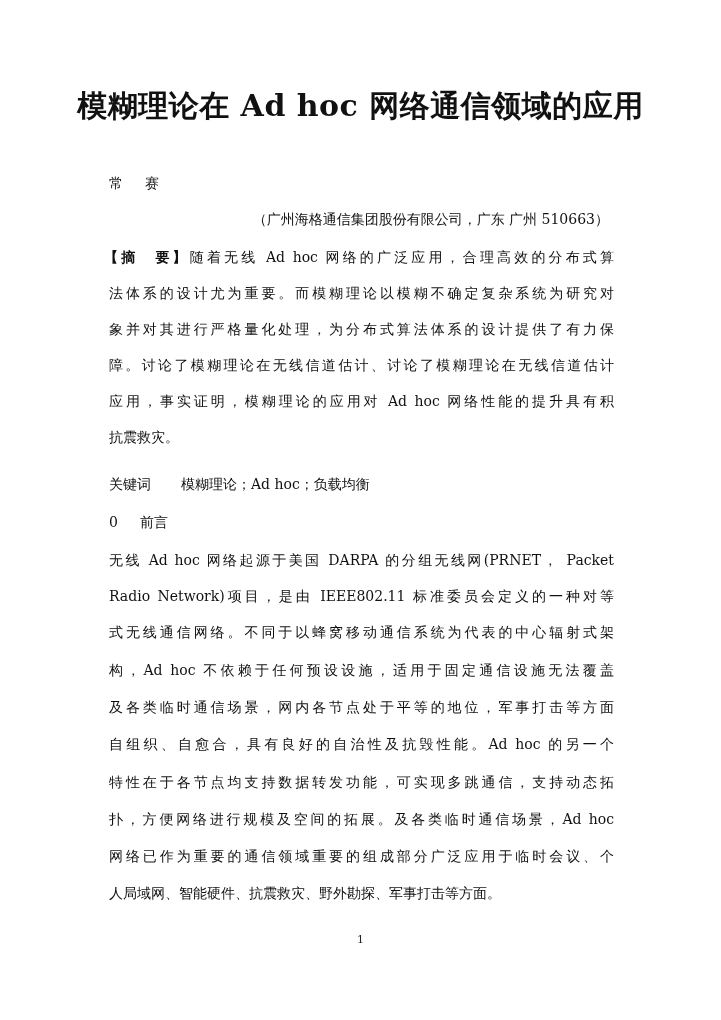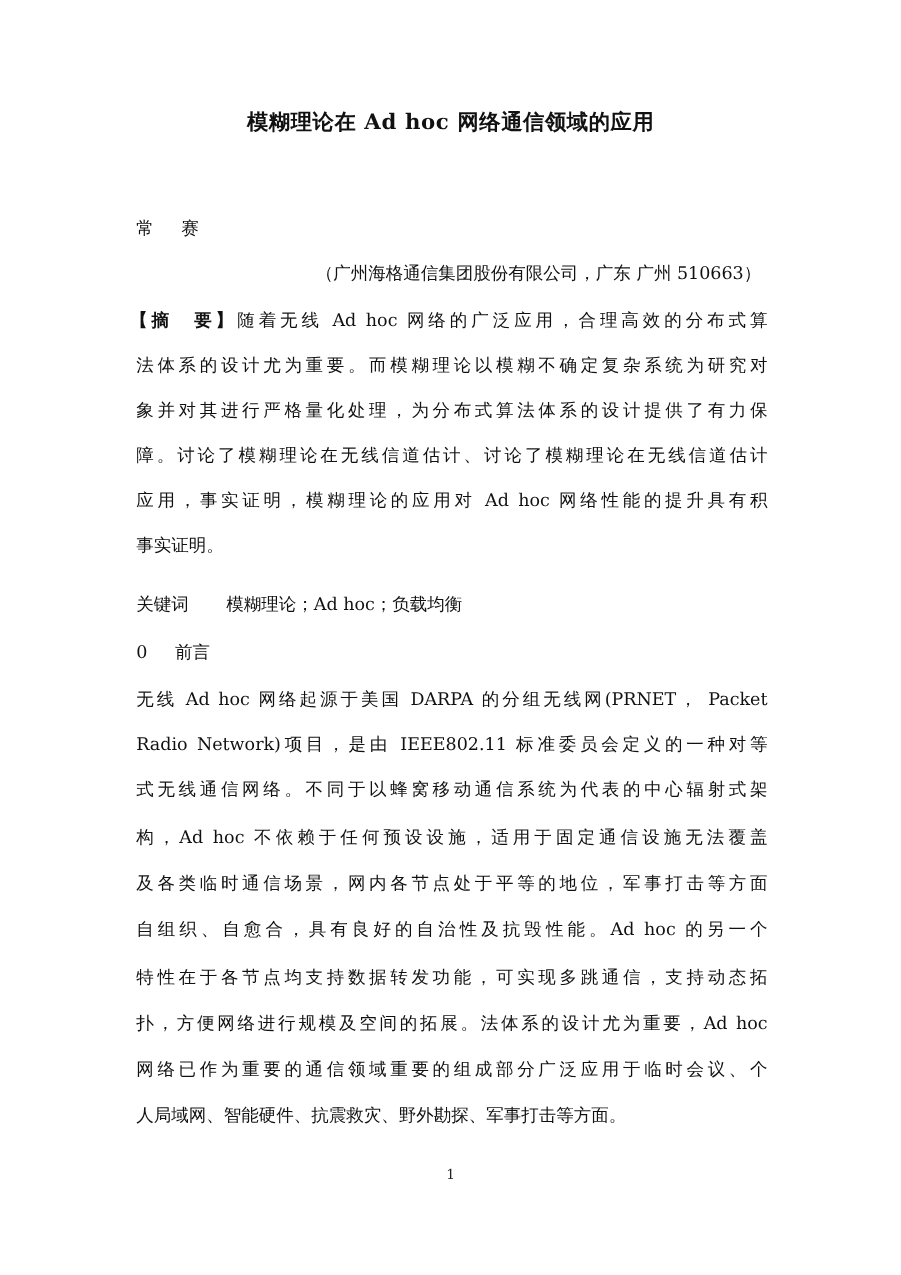--- a/index.html
+++ b/index.html
@@ -1,20 +1,20 @@
 <!DOCTYPE html>
 <html><head>
   <meta charset="utf-8">
   <style>
     html, body { margin: 0; padding: 0; background: #ffffff; }
     body { width: 721px; height: 1020px; position: relative; overflow: hidden;
            font-family: "DejaVu Serif", "Liberation Serif", serif; color: #111; }
     .page { position: absolute; left: 0; top: 0; width: 721px; height: 1020px; background: #fff; }
     .title { position: absolute; left: 0; width: 721px; top: 86px; text-align: center;
-             font-size: 17px; font-weight: bold; letter-spacing: 0.5px; white-space: nowrap; }
+             font-size: 30px; font-weight: bold; letter-spacing: 0.5px; white-space: nowrap; }
     .line { position: absolute; left: 109px; width: 505px; font-size: 14px; white-space: nowrap;
             line-height: 22px; }
     .justify { text-align: justify; text-align-last: justify; }
     .author { top: 172px; }
     .author span.gap { display: inline-block; width: 22px; }
     .affil { top: 208px; left: 104px; text-align: right; }
     .abs-label { font-weight: bold; }
     .kw-gap { display: inline-block; width: 30px; }
     .sec-gap { display: inline-block; width: 22px; }
     .pagenum { position: absolute; top: 933px; left: 0; width: 721px; text-align: center;
@@ -33,35 +33,35 @@
 
   <div class="line affil">（广州海格通信集团股份有限公司，广东 广州 510663）</div>
 
   <div class="line justify" style="top:246px;left:104px;width:510px;">
     <span class="abs-label">【摘　要】</span><span>随着无线 Ad hoc 网络的广泛应用，合理高效的分布式算</span>
   </div>
   <div class="line justify" style="top:282px;">法体系的设计尤为重要。而模糊理论以模糊不确定复杂系统为研究对</div>
   <div class="line justify" style="top:318px;">象并对其进行严格量化处理，为分布式算法体系的设计提供了有力保</div>
   <div class="line justify" style="top:354px;">障。讨论了模糊理论在无线信道估计、讨论了模糊理论在无线信道估计</div>
   <div class="line justify" style="top:390px;">应用，事实证明，模糊理论的应用对 Ad hoc 网络性能的提升具有积</div>
-  <div class="line" style="top:426px;">事实证明。</div>
+  <div class="line" style="top:426px;">抗震救灾。</div>
 
   <div class="line" style="top:473px;">
     <span>关键词</span><span class="kw-gap"></span><span>模糊理论；Ad hoc；负载均衡</span>
   </div>
 
   <div class="line" style="top:511px;">
     <span>0</span><span class="sec-gap"></span><span>前言</span>
   </div>
 
   <div class="line justify" style="top:549px;">无线 Ad hoc 网络起源于美国 DARPA 的分组无线网(PRNET， Packet</div>
   <div class="line justify" style="top:585px;">Radio Network)项目，是由 IEEE802.11 标准委员会定义的一种对等</div>
   <div class="line justify" style="top:621px;">式无线通信网络。不同于以蜂窝移动通信系统为代表的中心辐射式架</div>
   <div class="line justify" style="top:659px;">构，Ad hoc 不依赖于任何预设设施，适用于固定通信设施无法覆盖</div>
   <div class="line justify" style="top:696px;">及各类临时通信场景，网内各节点处于平等的地位，军事打击等方面</div>
   <div class="line justify" style="top:733px;">自组织、自愈合，具有良好的自治性及抗毁性能。Ad hoc 的另一个</div>
   <div class="line justify" style="top:771px;">特性在于各节点均支持数据转发功能，可实现多跳通信，支持动态拓</div>
-  <div class="line justify" style="top:808px;">扑，方便网络进行规模及空间的拓展。法体系的设计尤为重要，Ad hoc</div>
+  <div class="line justify" style="top:808px;">扑，方便网络进行规模及空间的拓展。及各类临时通信场景，Ad hoc</div>
   <div class="line justify" style="top:845px;">网络已作为重要的通信领域重要的组成部分广泛应用于临时会议、个</div>
   <div class="line" style="top:882px;">人局域网、智能硬件、抗震救灾、野外勘探、军事打击等方面。</div>
 
   <div class="pagenum">1</div>
 </div>
 
 </body></html>

